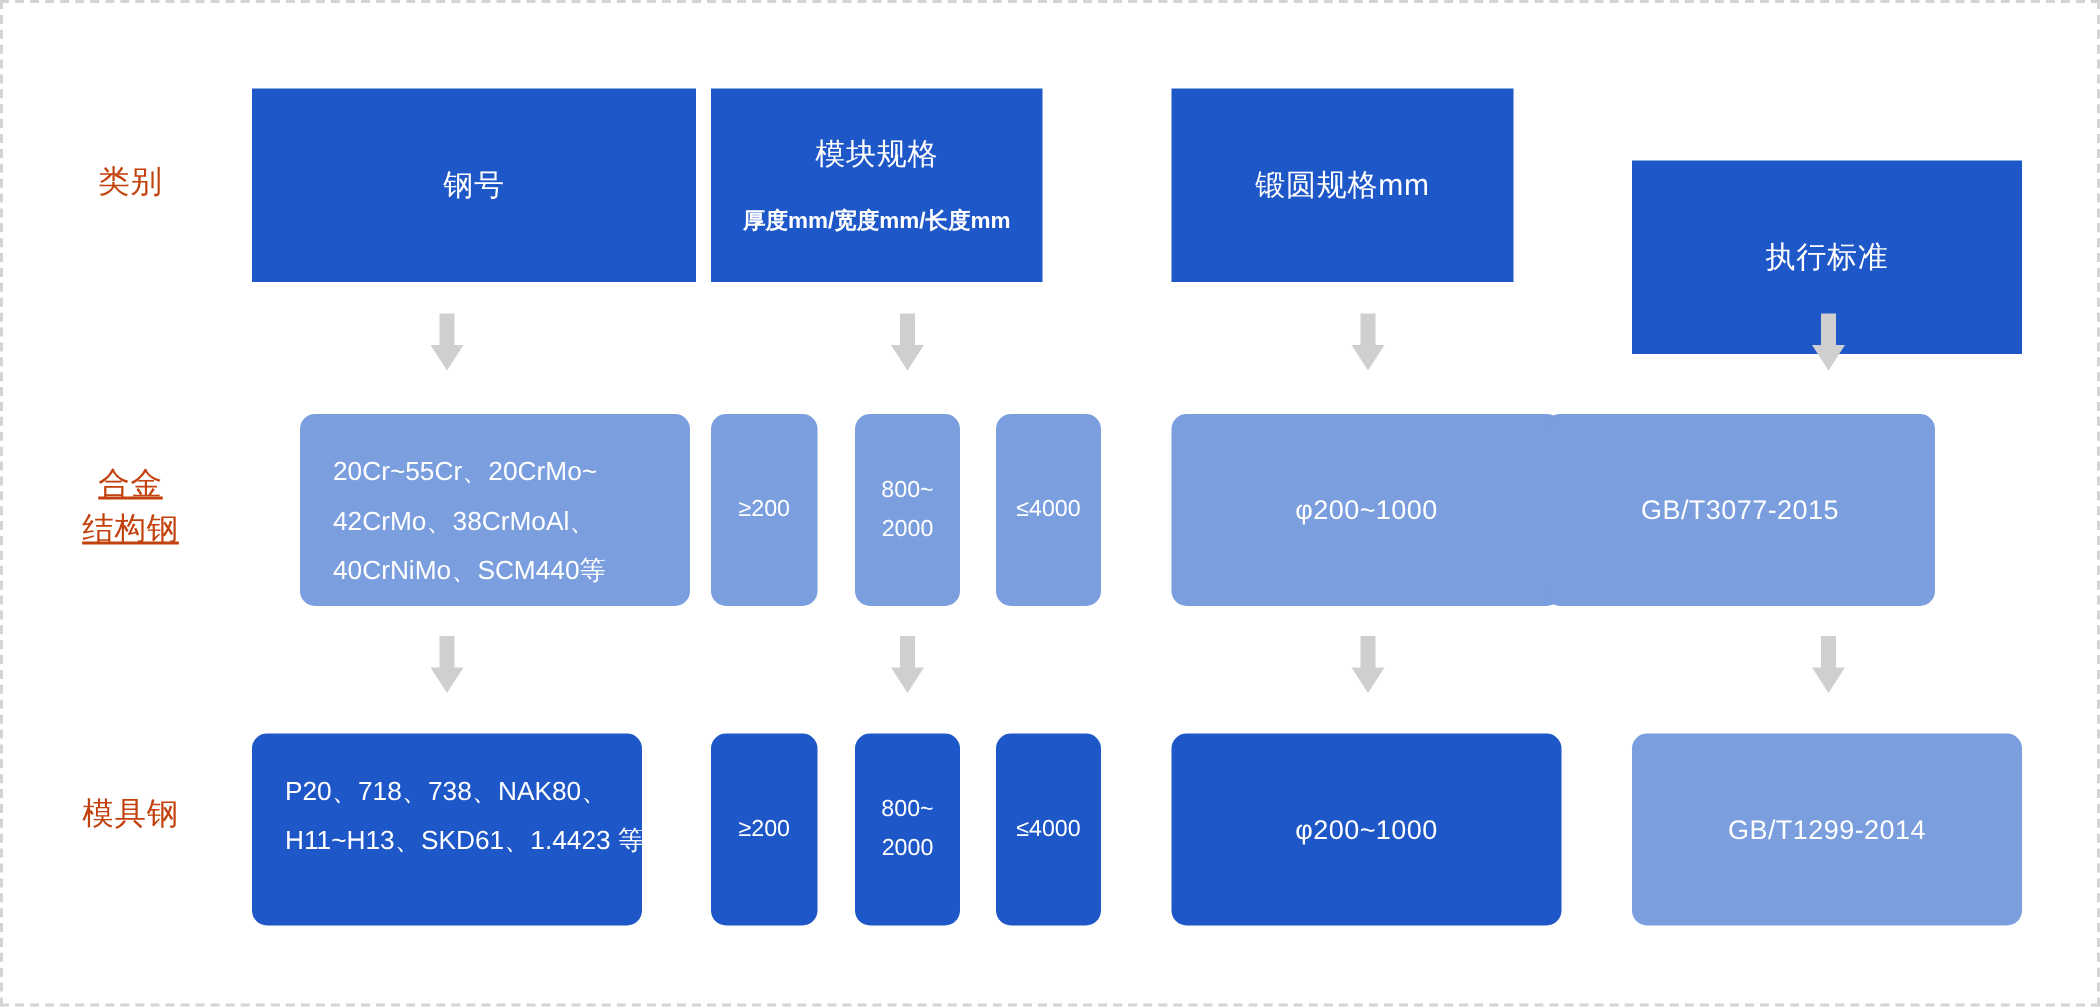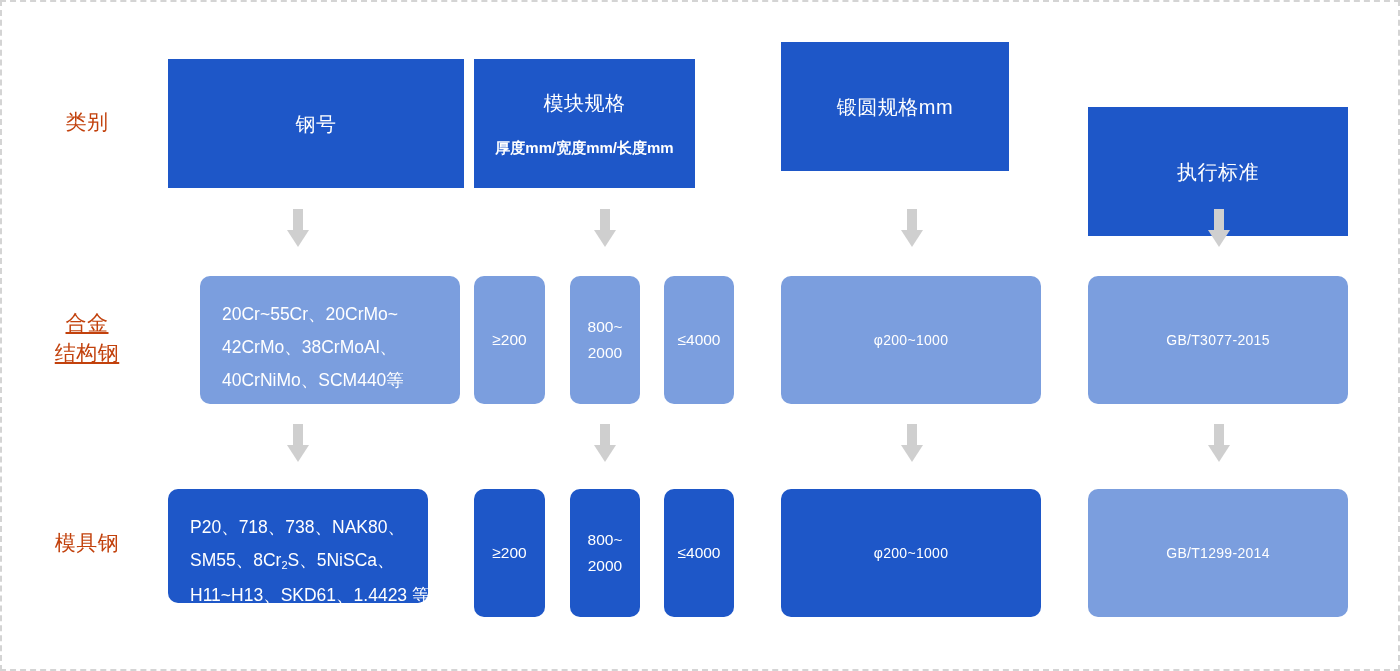--- a/index.html
+++ b/index.html
@@ -89,21 +89,21 @@
     top: 3px;
   }
 
   .cell .small-val {
     font-size: 15.5px;
     line-height: 26px;
     white-space: pre-line;
     text-align: center;
   }
   .cell .big-val {
-    font-size: 14px;
+    font-size: 18px;
     line-height: 26px;
     letter-spacing: 0.3px;
   }
 
   
   .arrow {
     position: absolute;
     width: 22px;
     height: 38px;
   }
@@ -135,21 +135,21 @@
 
   <div class="abs hdr" style="left:166px; top:57px; width:296px; height:129px;">
     <div class="hdr-title">钢号</div>
   </div>
 
   <div class="abs hdr" style="left:472px; top:57px; width:221px; height:129px;">
     <div class="hdr-title">模块规格</div>
     <div class="hdr-sub">厚度mm/宽度mm/长度mm</div>
   </div>
 
-  <div class="abs hdr" style="left:779px; top:40px; width:228px; height:129px;">
+  <div class="abs hdr" style="left:779px; top:57px; width:228px; height:129px;">
     <div class="hdr-title">锻圆规格mm</div>
   </div>
 
   <div class="abs hdr" style="left:1086px; top:57px; width:260px; height:129px;margin-top:48px;">
     <div class="hdr-title">执行标准</div>
   </div>
 
   <div class="arrow" style="left:285px; top:207px;">
     <div class="shaft"></div>
       <div class="head"></div>
@@ -184,21 +184,21 @@
 2000</span>
   </div>
   <div class="abs cell light" style="left:662px; top:274px; width:70px; height:128px;">
     <span class="small-val">≤4000</span>
   </div>
 
   <div class="abs cell light" style="left:779px; top:274px; width:260px; height:128px;">
     <span class="big-val">φ200~1000</span>
   </div>
 
-  <div class="abs cell light" style="left:1086px; top:274px; width:260px; height:128px;text-align:center;">
+  <div class="abs cell light" style="left:1028px; top:274px; width:260px; height:128px;text-align:center;">
     <span class="big-val">GB/T3077-2015</span>
   </div>
 
   <div class="arrow" style="left:285px; top:422px;">
     <div class="shaft"></div>
       <div class="head"></div>
   </div>
   <div class="arrow" style="left:592px; top:422px;">
     <div class="shaft"></div>
       <div class="head"></div>
@@ -207,23 +207,22 @@
     <div class="shaft"></div>
       <div class="head"></div>
   </div>
   <div class="arrow" style="left:1206px; top:422px;">
     <div class="shaft"></div>
       <div class="head"></div>
   </div>
 
   <div class="abs row-label" style="left:40px; top:526px; width:90px;">模具钢</div>
 
-  <div class="abs cell dark multiline" style="left:166px; top:487px; width:260px; height:114px;">
+  <div class="abs cell dark multiline" style="left:166px; top:487px; width:260px; height:128px;">
     <span class="ml-line">P20、718、738、NAK80、</span>
-    <span class="ml-line">SM55、8Cr<sub>2</sub>S、5NiSCa、</span>
     <span class="ml-line">H11~H13、SKD61、1.4423 等</span>
   </div>
 
   <div class="abs cell dark" style="left:472px; top:487px; width:71px; height:128px;">
     <span class="small-val">≥200</span>
   </div>
   <div class="abs cell dark" style="left:568px; top:487px; width:70px; height:128px;">
     <span class="small-val">800~
 2000</span>
   </div>

